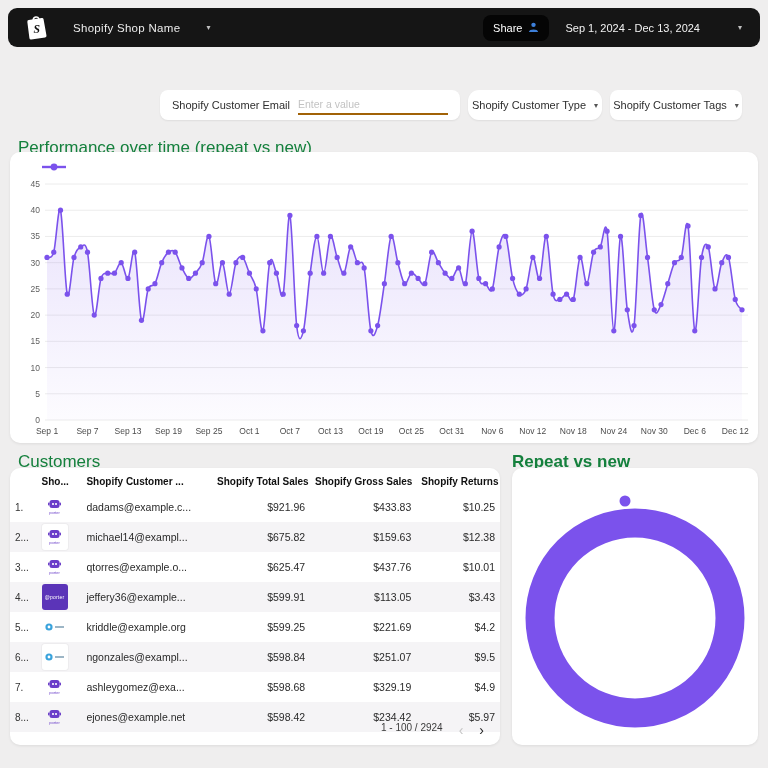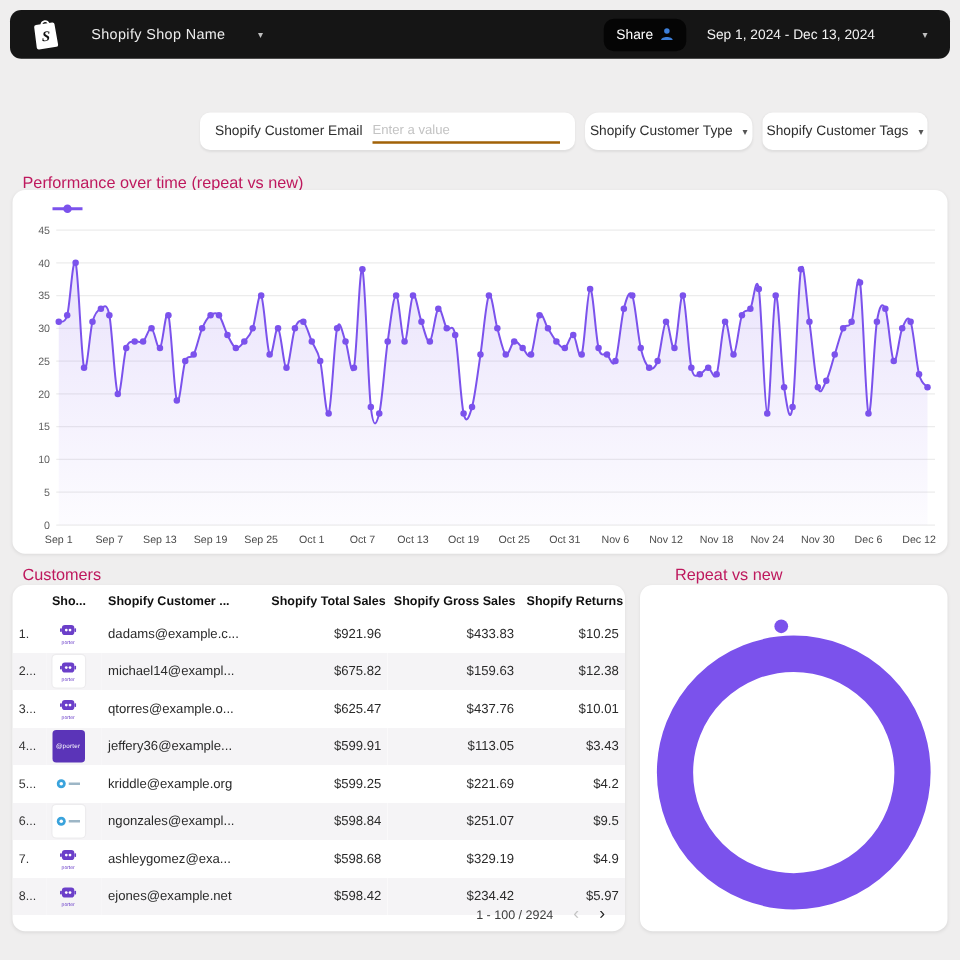--- a/index.html
+++ b/index.html
@@ -55,24 +55,24 @@
   .filter-label { white-space:nowrap; }
   .filter-email input {
     border:none; border-bottom:2px solid #a16207; outline:none;
     margin-left:8px; flex:1; font-size:10.5px; padding:2px 0 3px;
     font-family:inherit; color:#333; background:transparent;
   }
   .filter-email input::placeholder { color:#c3c3c3; }
   .dd-caret { font-size:8px; color:#555; margin-left:8px; }
 
   
-  .section-title { position:absolute; font-size:13px; color:#be185d; }
+  .section-title { position:absolute; font-size:17px; color:#15803d; }
   .t-perf { left:18px; top:138px; }
   .t-cust { left:18px; top:452px; }
-  .t-donut { left:540px; top:452px; }
+  .t-donut { left:512px; top:452px;font-weight:bold; }
 
   
   .chart-card { left:10px; top:152px; width:748px; height:291px; }
   .chart-card svg { display:block; margin:1px 0 0 2px; }
 
   
   .table-card { left:10px; top:468px; width:490px; height:277px; overflow:hidden; }
   table { width:100%; border-collapse:collapse; table-layout:fixed; }
   thead th {
     font-size:10px; font-weight:bold; color:#101010; text-align:left;
@@ -85,21 +85,21 @@
   }
   tbody tr:nth-child(even) { background:#f5f4f6; }
   td.num { color:#333; font-size:10px; }
   .tile { width:26px; height:26px; border-radius:3px; display:flex; align-items:center; justify-content:center; }
   .tile.white { background:#fff; box-shadow:0 0 0 1px rgba(0,0,0,.03); }
   .tile.purple { background:#5b34b8; }
   .tile.none { background:transparent; }
   .porter-word { color:#fff; font-size:5px; letter-spacing:.2px; }
   .mascot-txt { display:block; text-align:center; font-size:4px; color:#6b3fc9; line-height:4px; }
   .pager {
-    position:absolute; right:16px; bottom:7px; display:flex; align-items:flex-end; gap:16px;
+    position:absolute; right:16px; bottom:7px; display:flex; align-items:flex-start; gap:16px;
     font-size:10px; color:#3c3c3c;
   }
   .pg-prev { font-size:14px; color:#c4c4c4; cursor:default; }
   .pg-next { font-size:14px; color:#1e1e1e; cursor:pointer; }
 
   
   .donut-card { left:512px; top:468px; width:246px; height:277px; }
   .donut-card svg { display:block; }
   .donut-center {
     position:absolute; left:0; right:0; top:142px; text-align:center;

